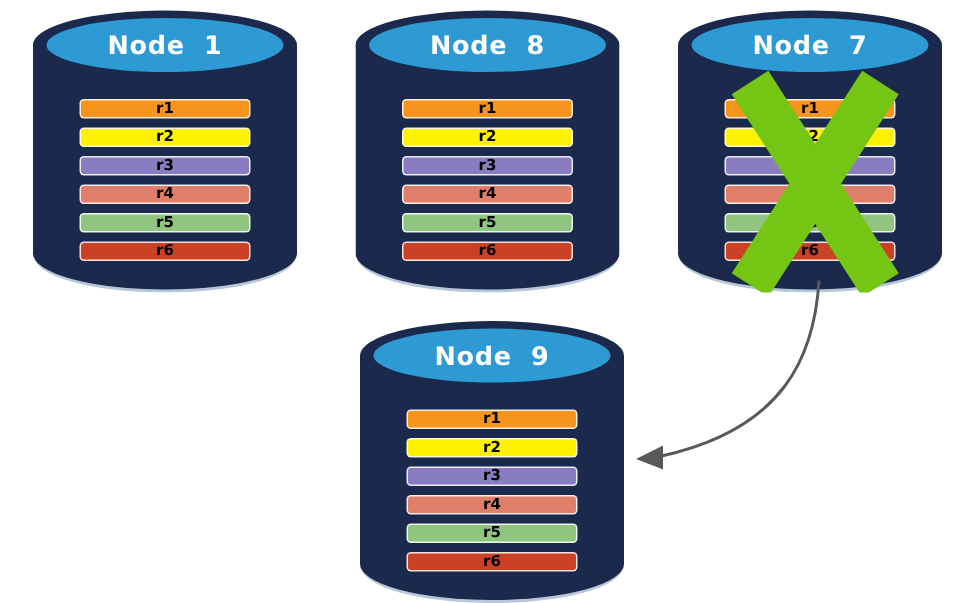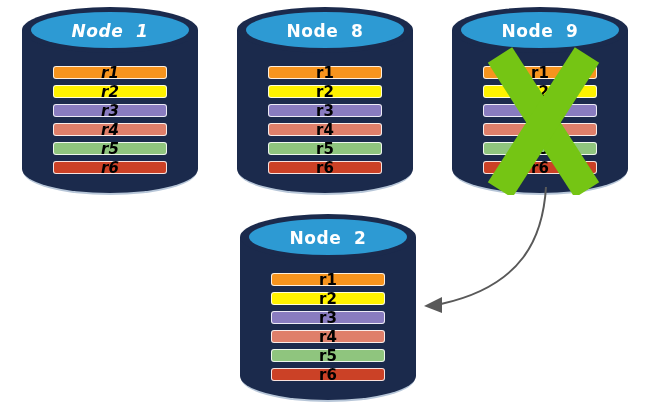--- a/index.html
+++ b/index.html
@@ -5,21 +5,21 @@
   html, body { margin: 0; padding: 0; background: #ffffff; }
   .canvas {
     position: relative;
     width: 646px;
     height: 402px;
     background: #ffffff;
     font-family: "DejaVu Sans", "Liberation Sans", sans-serif;
     overflow: hidden;
   }
   .node { position: absolute; width: 176px; height: 190px; }
-  .node-1 { left: 22px;  top: 5px; font-style: italic; }
+  .node-1 { left: 22px;  top: 5px; }
   .node-2 { left: 237px; top: 5px; }
   .node-3 { left: 452px; top: 5px; }
   .node-4 { left: 240px; top: 212px; }
 
   .cyl { position: absolute; inset: 0; width: 176px; height: 190px; }
   .cyl-body   { fill: var(--cylinder-body, #1B2A4C); }
   .cyl-glow   { fill: #b7c6d8; }
   .cyl-top    { fill: var(--cylinder-top, #2D9AD3); }
 
   .node-title {
@@ -33,21 +33,21 @@
   }
 
   .bars { position: absolute; top: 61px; left: 31px; width: 114px; }
   .bar {
     height: 13px;
     margin-bottom: 6px;
     border-radius: 3px;
     border: 1px solid rgba(255,255,255,0.85);
     box-sizing: border-box;
     display: flex; align-items: center; justify-content: center;
-    font-size: 15px; font-weight: bold; color: #000000;
+    font-size: 10px; font-weight: bold; color: #000000;
     line-height: 10px;
   }
 
   .x-overlay { position: absolute; inset: 0; width: 176px; height: 190px; }
   .x-line { stroke: var(--failure-x, #75C514); stroke-width: 29; stroke-linecap: butt; }
 
   .arrow-layer { position: absolute; left: 0; top: 0; pointer-events: none; }
   .arrow-path { stroke: var(--arrow, #595959); stroke-width: 2; fill: none; }
   .arrow-head { fill: var(--arrow, #595959); }
 </style>
@@ -92,21 +92,21 @@
     </div>
   </div>
 
   <div class="node node-3">
     <svg class="cyl" viewBox="0 0 176 190">
       <ellipse class="cyl-glow" cx="88" cy="166" rx="87" ry="24"></ellipse>
       <path class="cyl-body" d="M0,25 L0,164 A88,24 0 0 0 176,164 L176,25 Z"></path>
       <ellipse class="cyl-body" cx="88" cy="25" rx="88" ry="23"></ellipse>
       <ellipse class="cyl-top" cx="88" cy="25" rx="79" ry="18"></ellipse>
     </svg>
-    <div class="node-title">Node  9</div>
+    <div class="node-title">Node  7</div>
     <div class="bars">
       <div class="bar" style="background-color: rgb(247, 148, 30);">r1</div>
       <div class="bar" style="background-color: rgb(255, 242, 0);">r2</div>
       <div class="bar" style="background-color: rgb(137, 124, 192);">r3</div>
       <div class="bar" style="background-color: rgb(223, 127, 106);">r4</div>
       <div class="bar" style="background-color: rgb(143, 197, 126);">r5</div>
       <div class="bar" style="background-color: rgb(203, 65, 38);">r6</div>
     </div>
     <svg class="x-overlay" viewBox="0 0 176 190">
       <line class="x-line" x1="48" y1="50" x2="135" y2="185"></line>
@@ -114,21 +114,21 @@
     </svg>
   </div>
 
   <div class="node node-4">
     <svg class="cyl" viewBox="0 0 176 190">
       <ellipse class="cyl-glow" cx="88" cy="166" rx="87" ry="24"></ellipse>
       <path class="cyl-body" d="M0,25 L0,164 A88,24 0 0 0 176,164 L176,25 Z"></path>
       <ellipse class="cyl-body" cx="88" cy="25" rx="88" ry="23"></ellipse>
       <ellipse class="cyl-top" cx="88" cy="25" rx="79" ry="18"></ellipse>
     </svg>
-    <div class="node-title">Node  2</div>
+    <div class="node-title">Node  9</div>
     <div class="bars">
       <div class="bar" style="background-color: rgb(247, 148, 30);">r1</div>
       <div class="bar" style="background-color: rgb(255, 242, 0);">r2</div>
       <div class="bar" style="background-color: rgb(137, 124, 192);">r3</div>
       <div class="bar" style="background-color: rgb(223, 127, 106);">r4</div>
       <div class="bar" style="background-color: rgb(143, 197, 126);">r5</div>
       <div class="bar" style="background-color: rgb(203, 65, 38);">r6</div>
     </div>
   </div>
 

